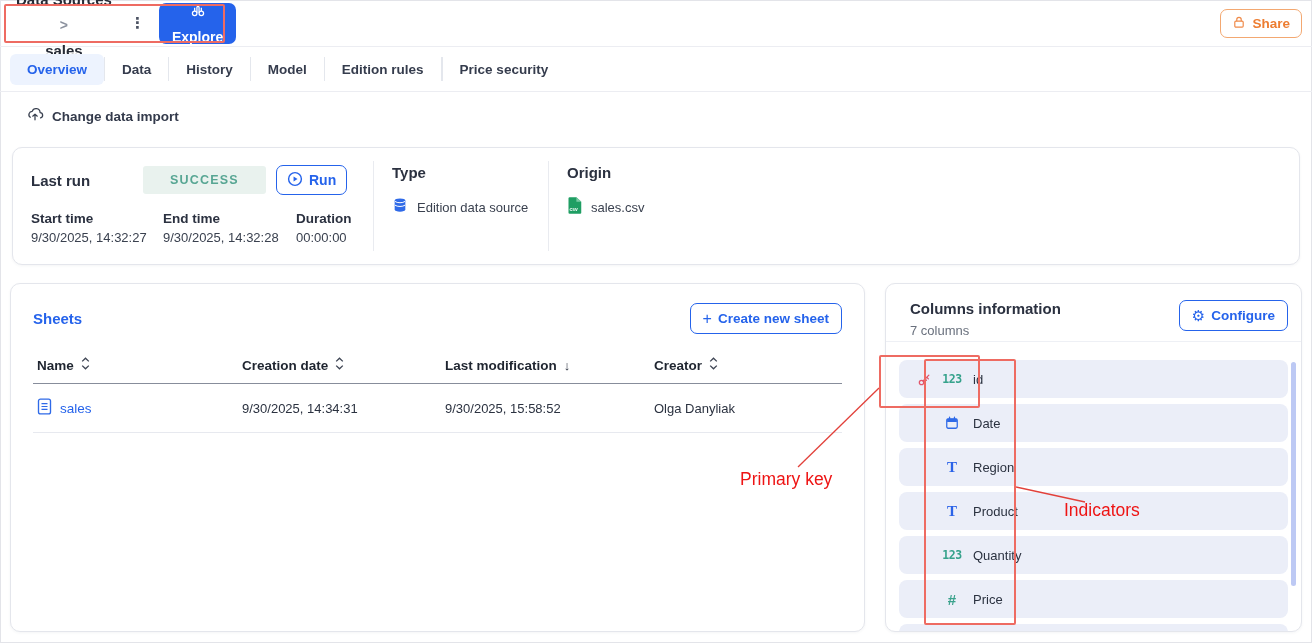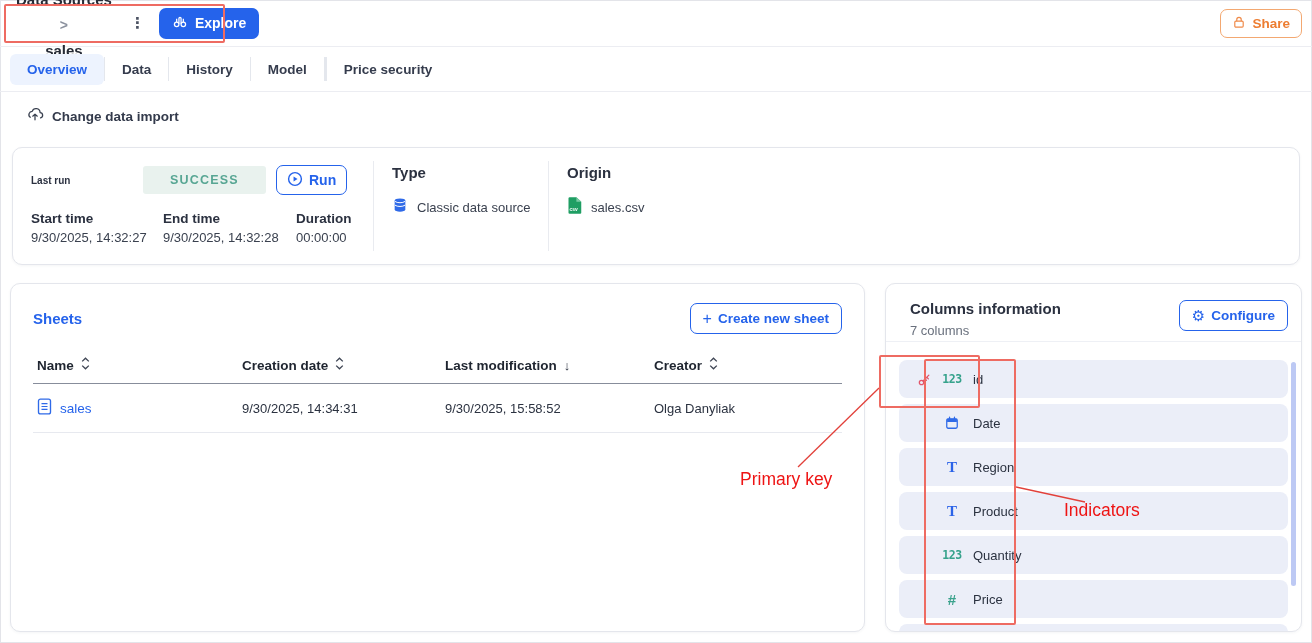--- a/index.html
+++ b/index.html
@@ -9,22 +9,22 @@
 
   
   .topbar { height:47px; border-bottom:1px solid #ecedf2; display:flex; align-items:center; padding:0 10px; }
   .bc-group { display:flex; align-items:center; gap:9px; margin-left:6px;flex-direction:column; }
   .bc-root { font-size:15px; font-weight:700; color:#262b36; }
   .bc-sep { color:#8b919e; font-size:14px; font-weight:700; padding:0 1px; }
   .bc-cur { font-size:15px; font-weight:700; color:#262b36; }
   .star { color:#8b93a3; font-size:18px; line-height:1; cursor:pointer; margin-left:2px; }
   .kebab { color:#4b5262; font-size:15px; font-weight:700; letter-spacing:0; margin:0 14px 0 18px; cursor:pointer; }
   .btn-explore { display:flex; align-items:center; gap:7px; background:#2563eb; border:none; border-radius:7px;
-                 height:31px; padding:0 13px; color:#fff; font-size:14px; font-weight:700; cursor:pointer;
-                 font-family:inherit; }
+                 height:41px; padding:0 13px; color:#fff; font-size:14px; font-weight:700; cursor:pointer;
+                 font-family:inherit;flex-direction:column; }
   .spacer { flex:1; }
   .btn-share { display:flex; align-items:center; gap:6px; background:#fff; border:1px solid #f3a871; border-radius:7px;
                height:29px; padding:0 11px; color:#ed7d31; font-size:13.5px; font-weight:700; cursor:pointer;
                font-family:inherit; }
 
   
   .tabbar { height:45px; border-bottom:1px solid #ecedf2; display:flex; align-items:center; padding:0 10px; }
   .tab { padding:8px 17px; font-size:13.5px; font-weight:600; color:#353c4d; cursor:pointer; border-radius:6px; white-space:nowrap; }
   .tab.active { background:#edf3fe; color:#2563eb; }
   .tab-div { width:1px; height:24px; background:#e4e7ed; }
@@ -32,21 +32,21 @@
   
   .import-row { height:48px; display:flex; align-items:center; gap:8px; padding:0 26px; cursor:pointer; }
   .import-label { font-size:13.5px; font-weight:600; color:#333a4b; }
 
   
   .card { margin:7px 12px 0; height:118px; border:1px solid #e4e6ec; border-radius:10px;
           box-shadow:0 1px 3px rgba(40,50,80,.05); display:flex; background:#fff; }
   .sec1 { width:360px; padding:17px 0 0 18px; }
   .sec-div { width:1px; background:#e9ebf0; margin:13px 0; }
   .lr-row1 { display:flex; align-items:center; }
-  .lr-title { font-size:10px; font-weight:700; color:#2b3140; width:112px; }
+  .lr-title { font-size:15px; font-weight:700; color:#2b3140; width:112px; }
   .badge-success { width:123px; height:28px; background:#e9f2ee; color:#57a693; font-size:12.5px; font-weight:600;
                    letter-spacing:1.2px; display:flex; align-items:center; justify-content:center; border-radius:3px; }
   .btn-run { margin-left:10px; display:flex; align-items:center; gap:6px; height:30px; padding:0 10px;
              background:#fff; border:1.5px solid #2563eb; border-radius:7px; color:#2563eb; font-size:14px;
              font-weight:700; cursor:pointer; font-family:inherit; }
   .lr-grid { margin-top:16px; display:grid; grid-template-columns:132px 133px auto; }
   .lr-lab { font-size:13.5px; font-weight:700; color:#2b3140; }
   .lr-val { font-size:13px; color:#3a414f; margin-top:4px; }
   .sec2 { width:174px; padding:16px 0 0 18px; }
   .sec3 { flex:1; padding:16px 0 0 18px; }
@@ -138,20 +138,21 @@
 
   <nav class="tabbar">
     <div class="tab active">Overview</div>
     <div class="tab-div"></div>
     <div class="tab">Data</div>
     <div class="tab-div"></div>
     <div class="tab">History</div>
     <div class="tab-div"></div>
     <div class="tab">Model</div>
     <div class="tab-div"></div>
+    <div class="tab">Edition rules</div>
     <div class="tab-div"></div>
     <div class="tab-div"></div>
     <div class="tab">Price security</div>
   </nav>
 
   <div class="import-row">
     <span>
       <svg width="18" height="18" viewBox="0 0 24 24" fill="none" stroke="#39404f" stroke-width="1.7" stroke-linecap="round" stroke-linejoin="round">
           <path d="M19.4 17.2a3.6 3.6 0 0 0-.6-7.1A5.4 5.4 0 0 0 8.3 8.5a4.3 4.3 0 0 0-2.6 7.8"></path>
           <path d="M12 19.8v-7.6M9 14.9l3-2.7 3 2.7"></path>
@@ -194,21 +195,21 @@
     <div class="sec2">
       <div class="sec-title">Type</div>
       <div class="sec-row">
         <span>
           <svg width="16" height="16" viewBox="0 0 24 24">
               <path d="M4 5.5v13.2c0 1.9 3.6 3.3 8 3.3s8-1.4 8-3.3V5.5" fill="#2f6ae8"></path>
               <ellipse cx="12" cy="5.5" rx="8" ry="3.3" fill="#2f6ae8"></ellipse>
               <path d="M4.4 12.2c1.8 1.4 4.6 2 7.6 2s5.8-.6 7.6-2M4.4 6.6C6.2 8 9 8.6 12 8.6s5.8-.6 7.6-2" stroke="#fff" stroke-width="1.5" fill="none"></path>
             </svg>
         </span>
-        <span class="sec-val">Classic data source</span>
+        <span class="sec-val">Edition data source</span>
       </div>
     </div>
     <div class="sec-div"></div>
     <div class="sec3">
       <div class="sec-title">Origin</div>
       <div class="sec-row">
         <span>
           <svg width="15" height="17" viewBox="0 0 20 22">
               <path d="M2 1.5A1.5 1.5 0 0 1 3.5 0h9L19 6v14.5a1.5 1.5 0 0 1-1.5 1.5h-14A1.5 1.5 0 0 1 2 20.5z" fill="#1f9e63"></path>
               <path d="M12.5 0L19 6h-6.5z" fill="#7bcba4"></path>

